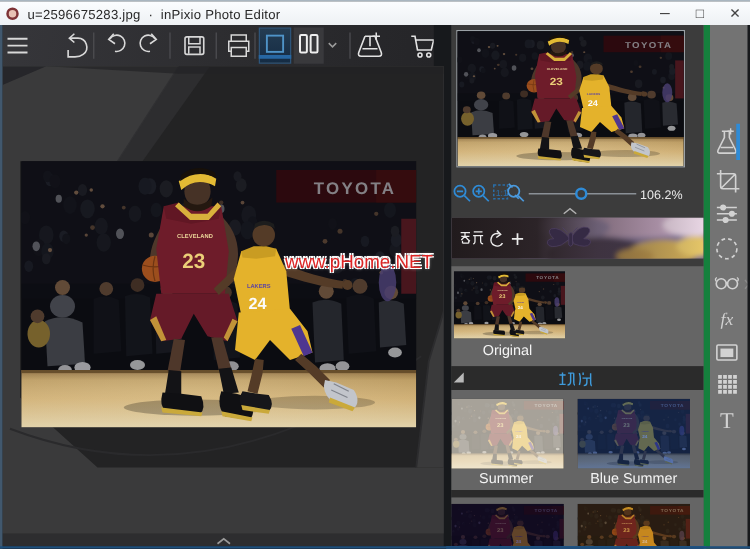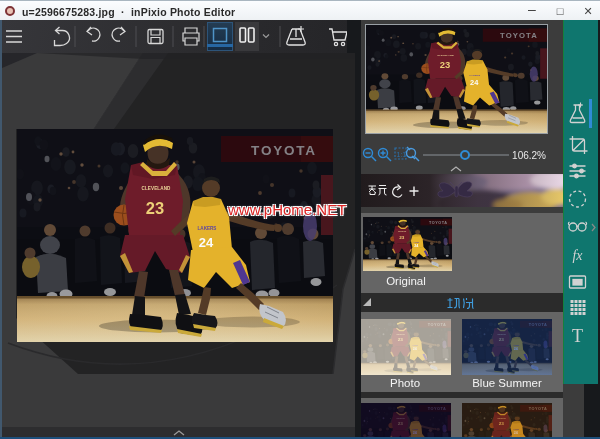--- a/index.html
+++ b/index.html
@@ -1,26 +1,26 @@
 <!DOCTYPE html>
 <html><head><meta charset="utf-8">
 <style>
 *{margin:0;padding:0;box-sizing:border-box}
 html,body{width:600px;height:439px;overflow:hidden;background:#17191c;font-family:"Liberation Sans",sans-serif}
 .abs{position:absolute}
 #win{position:relative;width:600px;height:439px}
 #titlebar{position:absolute;left:0;top:0;width:600px;height:20px;background:linear-gradient(#fbfdff,#eef1f4);border-top:1px solid #a9b6c0}
 #title-logo{position:absolute;left:5px;top:5px;width:10px;height:10px;border-radius:50%;border:2.5px solid #7e3336;background:#e8c2b4}
-#title-text{position:absolute;left:22px;top:4.5px;font-size:10.5px;font-weight:bold;color:#2a2a2a;letter-spacing:0.2px}
+#title-text{position:absolute;left:22px;top:4.5px;font-size:10.5px;font-weight:normal;color:#2a2a2a;letter-spacing:0.2px}
 .winbtn{position:absolute;top:0;width:28px;height:20px;color:#444;text-align:center;font-size:11px;line-height:20px}
 #toolbar{position:absolute;left:2px;top:20px;width:345px;height:33px;background:linear-gradient(100deg,#36363a 0%,#2c2c2f 55%,#252528 100%)}
 #canvas{position:absolute;left:2px;top:53px;width:353px;height:374px;background:#3b3b3b;overflow:hidden}
 #canvasbar{position:absolute;left:2px;top:427px;width:353px;height:10px;background:#2d2d2f}
 #rpanel{position:absolute;left:361px;top:20px;width:223px;height:417px;background:#3c3c3c;overflow:hidden}
-#tstrip{position:absolute;left:563px;top:20px;width:37px;height:364px;background:#0f766e;border-left:1px solid #15803d}
+#tstrip{position:absolute;left:563px;top:20px;width:37px;height:419px;background:#737373;border-left:5px solid #15803d}
 .grayrow{position:absolute;left:0;width:202px;background:#656565}
 .thumb{position:absolute;overflow:hidden}
 .thumb svg{display:block}
 .tlabel{position:absolute;width:100%;text-align:center;color:#f4f4f4;font-size:11.5px}
 #watermark{position:absolute;left:228px;top:201px;font-size:15px;font-weight:normal;color:#dd2525;letter-spacing:0px;text-shadow:-1px -1px 0 #fff,1px -1px 0 #fff,-1px 1px 0 #fff,1px 1px 0 #fff,0 0 3px #fff;white-space:nowrap}
 #botline{position:absolute;left:357px;top:437px;width:208px;height:2px;background:#2a72b8}
 #bluestrip{position:absolute;left:589px;top:99px;width:3px;height:29px;background:#2f8bd6}
 </style></head><body>
 <div id="win">
 <svg width="0" height="0" style="position:absolute">
@@ -381,21 +381,21 @@
           <rect width="316" height="213" fill="#f6eedd" opacity="0.66"></rect>
         </svg>
  </div>
  <div class="thumb" style="left:101px;top:299px;width:90px;height:56px">
   <svg width="90" height="56" viewBox="0 0 316 213" preserveAspectRatio="none">
           <use href="#ph"></use>
           <rect width="316" height="213" fill="#2a4a9e" opacity="0.6" style="mix-blend-mode:multiply"></rect>
           <rect width="316" height="213" fill="#3a6ac8" opacity="0.28"></rect>
         </svg>
  </div>
- <div class="tlabel" style="left:-56px;top:357px;width:200px">Photo</div>
+ <div class="tlabel" style="left:-56px;top:357px;width:200px">Summer</div>
  <div class="tlabel" style="left:46px;top:357px;width:200px">Blue Summer</div>
 
  <div class="abs" style="left:0;top:372px;width:202px;height:6px;background:#2b2b2b"></div>
  <div class="grayrow" style="top:378px;height:39px"></div>
  <div class="thumb" style="left:0px;top:383px;width:90px;height:34px">
   <svg width="90" height="56" viewBox="0 0 316 213" preserveAspectRatio="none">
           <use href="#ph"></use>
           <rect width="316" height="213" fill="#3a2a7a" opacity="0.6" style="mix-blend-mode:multiply"></rect>
           <rect width="316" height="213" fill="#241445" opacity="0.3"></rect>
         </svg>

